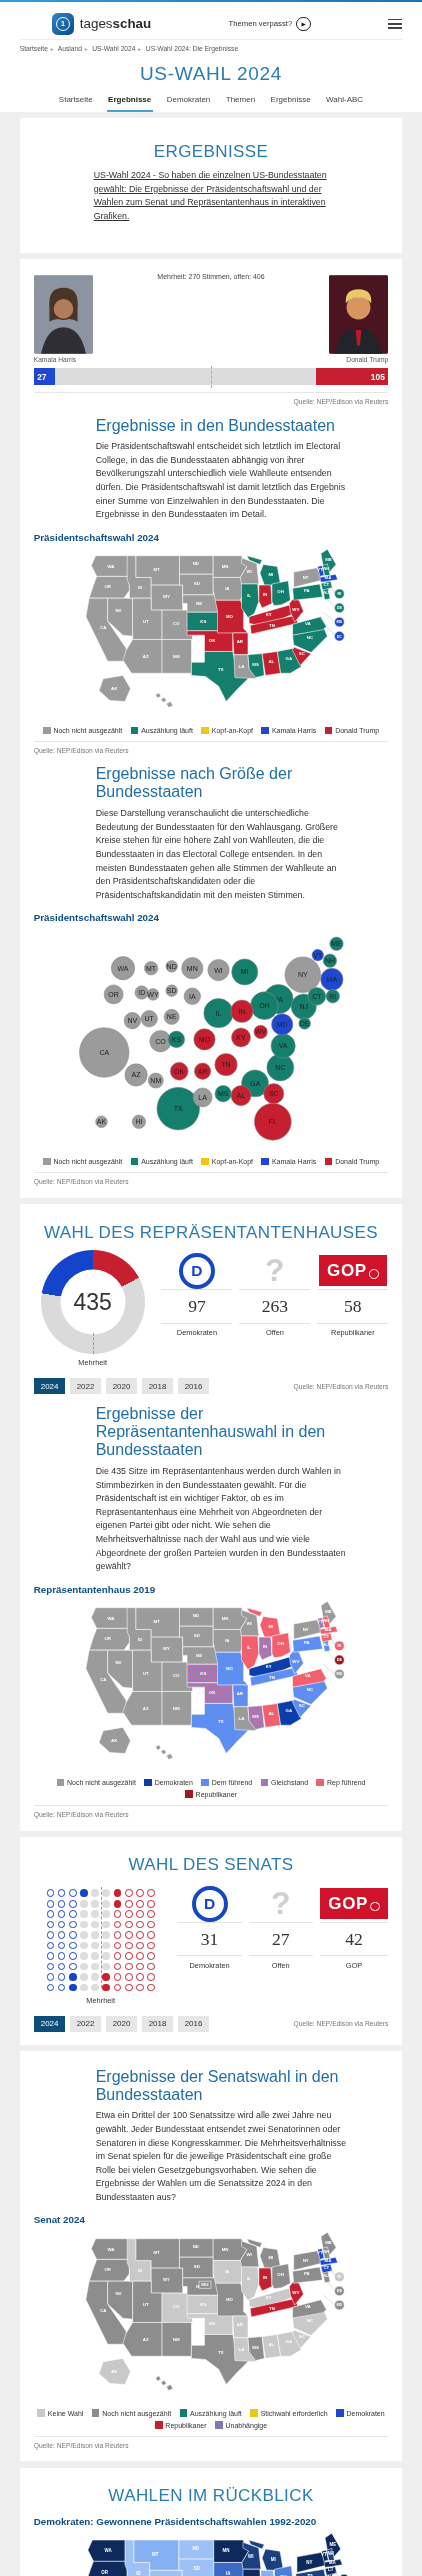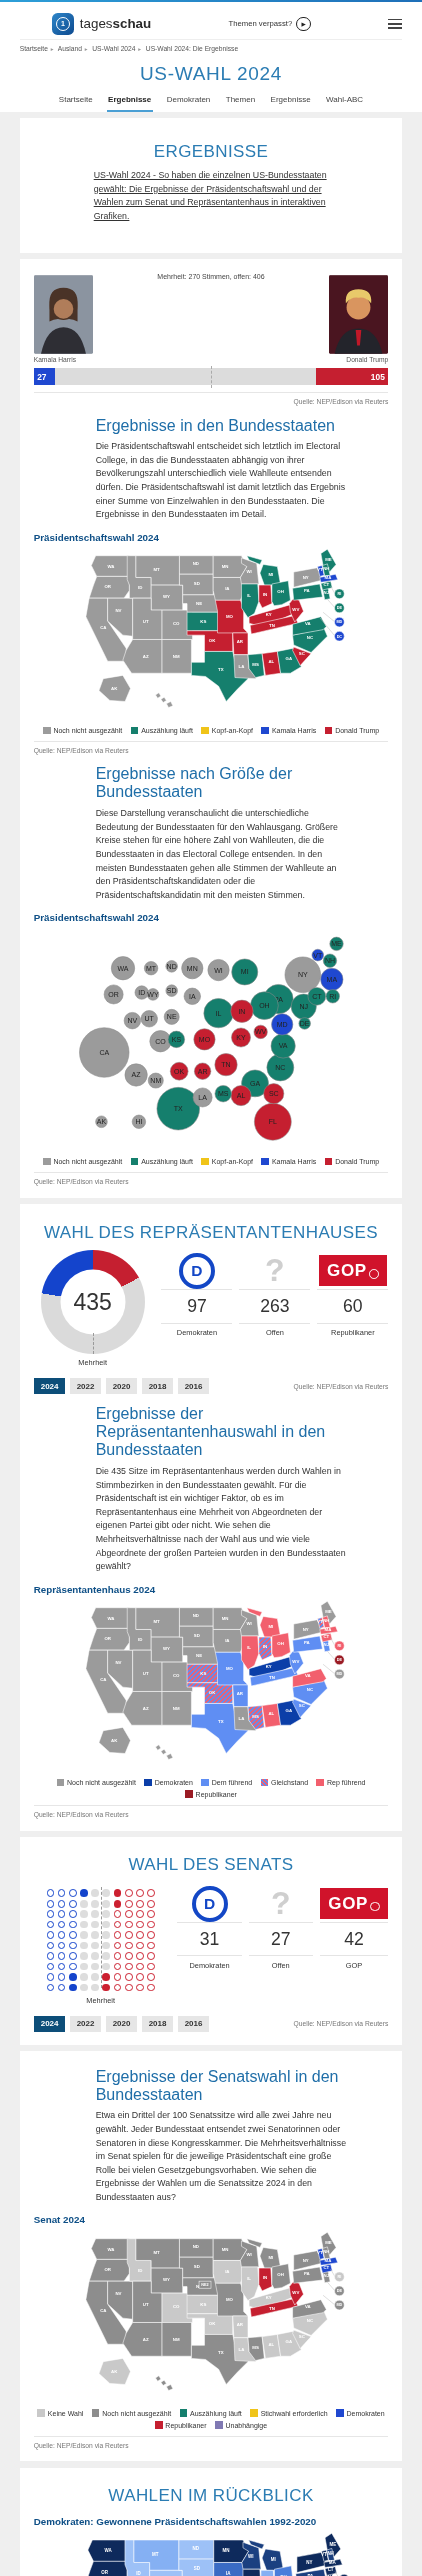--- a/index.html
+++ b/index.html
@@ -47,29 +47,29 @@
   
   .overview{display:flex;align-items:flex-start;gap:9.8px;margin-top:4.2px;}
   .donut-wrap{width:118px;text-align:center;position:relative;}
   .donut{width:104px;height:104px;border-radius:50%;margin:0 auto;position:relative;}
   .donut .hole{position:absolute;left:50%;top:50%;transform:translate(-50%,-50%);width:65px;height:65px;background:#fff;border-radius:50%;display:flex;align-items:center;justify-content:center;font-size:23px;color:#333;}
   .donut .dash{position:absolute;left:50%;bottom:0;height:21px;border-left:1.4px dashed #999;}
   .mehrheit{font-size:7.4px;color:#333;margin-top:4.2px;}
   .stats{flex:1;display:flex;gap:7px;justify-content:space-between;padding-top:2.8px;}
   .stat{flex:1;text-align:center;}
   .stat .logo{height:37px;display:flex;align-items:center;justify-content:center;}
-  .stat .num{font-size:17.6px;color:#333;border-top:0.7px solid #e4e4e4;border-bottom:0.7px solid #e4e4e4;padding:5.6px 0;}
+  .stat .num{font-size:17.6px;color:#333;border-top:0.7px solid #e4e4e4;border-bottom:0.7px solid #e4e4e4;padding:5.6px 0;font-family:Liberation Serif, serif;}
   .stat .lbl{font-size:7.4px;color:#333;padding-top:4.9px;}
   .dem-ring{width:28px;height:28px;border:4.9px solid #1347c6;border-radius:50%;display:flex;align-items:center;justify-content:center;color:#1347c6;font-size:15.5px;font-weight:bold;}
   .qmark{font-size:32px;font-weight:bold;color:#cfcfcf;}
   .gop-box{background:#d0132b;color:#fff;font-weight:bold;font-size:17px;letter-spacing:0.7px;padding:5.6px 8.4px;display:flex;align-items:center;gap:2.1px;}
   .gop-box .circ{width:7.7px;height:7.7px;border:1.1px solid #fff;border-radius:50%;font-size:4.2px;display:inline-flex;align-items:center;justify-content:center;margin-top:5.6px;}
   .years-row{display:flex;align-items:center;justify-content:space-between;margin-top:11.3px;}
   .years{display:flex;gap:4.2px;}
-  .yr{font-size:8px;font-weight:bold;padding:3.5px 7px;background:#e6e6e6;color:#333;cursor:pointer;}
+  .yr{font-size:8px;font-weight:normal;padding:3.5px 7px;background:#e6e6e6;color:#333;cursor:pointer;}
   .yr.active{background:#0d4e79;color:#fff;}
   .years-src{font-size:6.7px;color:#777;}
   
   .sen-overview{display:flex;gap:9.8px;align-items:flex-start;}
   .dotgrid-wrap{width:134px;text-align:center;position:relative;padding-top:7px;}
   .dotgrid{display:grid;grid-template-columns:repeat(10,7.7px);grid-gap:2.8px 3.5px;justify-content:center;position:relative;}
   .dot{width:7.7px;height:7.7px;border-radius:50%;box-sizing:border-box;}
   .dot.ob{border:1.8px solid #1444cc;background:#fff;}
   .dot.fb{background:#1444cc;}
   .dot.or{border:1.8px solid #cc2030;background:#fff;}
@@ -457,39 +457,39 @@
           <div class="num">263</div>
           <div class="lbl">Offen</div>
         </div>
         <div class="stat">
           <div class="logo">
               <div class="gop-box">
                 <span>GOP</span>
                 <span class="circ"></span>
               </div>
             </div>
-          <div class="num">60</div>
+          <div class="num">58</div>
           <div class="lbl">Republikaner</div>
         </div>
       </div>
     </div>
     <div class="years-row">
       <div class="years" id="house-years">
           <span class="yr active">2024</span>
           <span class="yr">2022</span>
           <span class="yr">2020</span>
           <span class="yr">2018</span>
           <span class="yr">2016</span>
         </div>
       <div class="years-src">Quelle: NEP/Edison via Reuters</div>
     </div>
 
     <div class="sec-head">Ergebnisse der Repräsentantenhauswahl in den Bundesstaaten</div>
     <div class="body-text">Die 435 Sitze im Repräsentantenhaus werden durch Wahlen in Stimmbezirken in den Bundesstaaten gewählt. Für die Präsidentschaft ist ein wichtiger Faktor, ob es im Repräsentantenhaus eine Mehrheit von Abgeordneten der eigenen Partei gibt oder nicht. Wie sehen die Mehrheitsverhältnisse nach der Wahl aus und wie viele Abgeordnete der großen Parteien wurden in den Bundesstaaten gewählt?</div>
-    <div class="sub-head">Repräsentantenhaus 2024</div>
+    <div class="sub-head">Repräsentantenhaus 2019</div>
     <svg id="map-house" class="statemap" width="272" viewBox="0 0 500 320">
         <defs>
           <pattern id="hatch-map-house" width="6" height="6" patternTransform="rotate(45)" patternUnits="userSpaceOnUse">
             <rect width="6" height="6" fill="#f25f6d"></rect>
             <rect width="3" height="6" fill="#5f8ef3"></rect>
           </pattern>
         </defs>
         <polygon points="38,16 100,16 100,54 40,54 30,34" fill="#9b9b9b" stroke="#fff" stroke-width="1"></polygon>
         <text x="66" y="38" text-anchor="middle" font-size="8" font-weight="bold" fill="#fff">WA</text>
         <polygon points="40,54 100,54 100,80 90,94 26,94 34,70" fill="#9b9b9b" stroke="#fff" stroke-width="1"></polygon>

